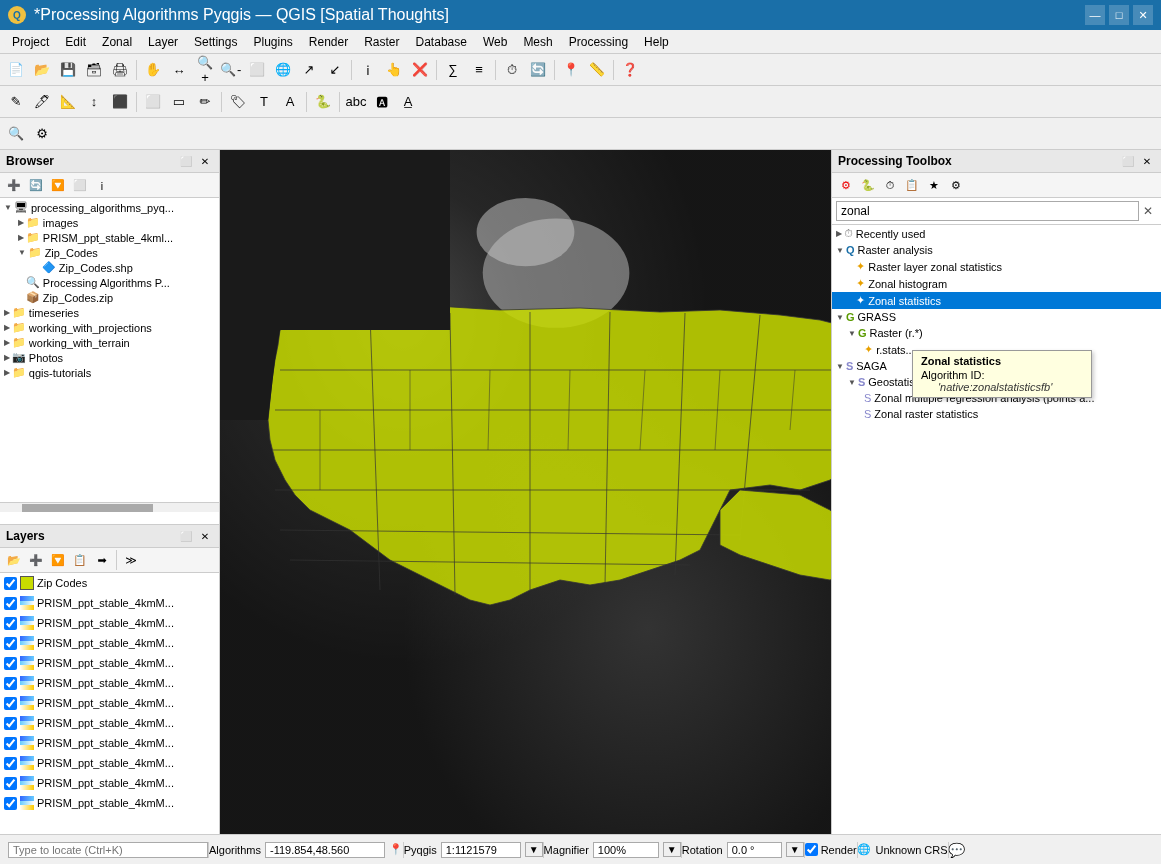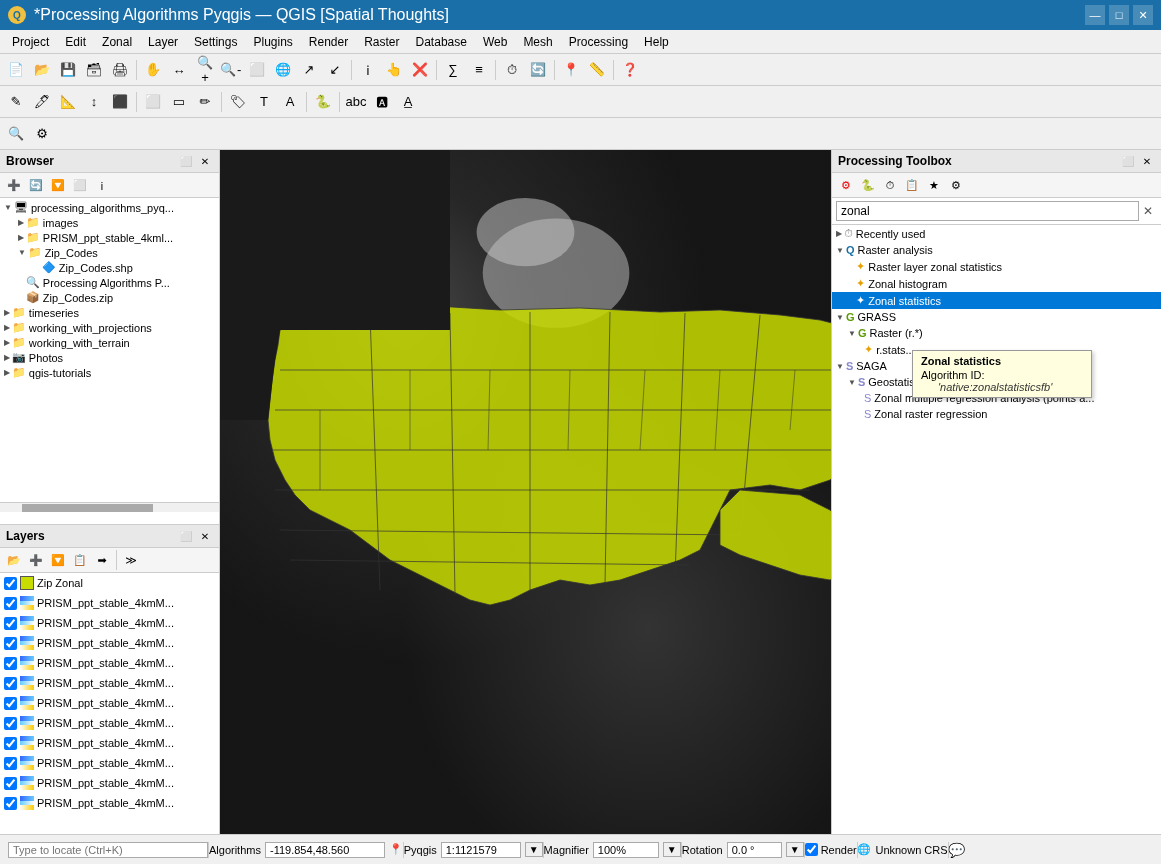--- a/index.html
+++ b/index.html
@@ -464,21 +464,21 @@
         <button class="browser-btn">📋</button>
         <button class="browser-btn">➡</button>
         <div class="toolbar-sep"></div>
         <button class="browser-btn">≫</button>
       </div>
       <div class="layers-list">
 
         <div class="layer-item">
           <input type="checkbox" class="layer-check" checked="" style="">
           <div class="layer-color-box" style="background:#c8dc00;"></div>
-          <span class="layer-label">Zip Zonal</span>
+          <span class="layer-label">Zip Codes</span>
         </div>
 
         <div class="layer-item">
           <input type="checkbox" class="layer-check" checked="" style="">
           <div class="layer-color-raster">
             <div style="height:5px;background:linear-gradient(to right,#3366ff,#66ccff)"></div>
             <div style="height:4px;background:linear-gradient(to right,#66ccff,#ffffff)"></div>
             <div style="height:5px;background:linear-gradient(to right,#ffffff,#ffcc00)"></div>
           </div>
           <span class="layer-label">PRISM_ppt_stable_4kmM...</span>
@@ -709,21 +709,21 @@
         <span class="tb-arrow">▼</span>
         <span class="tb-icon" style="color:#8888cc;font-weight:bold;">S</span>
         <span class="tb-label">Geostatistics</span>
       </div>
       <div class="tb-item" style="padding-left:32px;">
         <span class="tb-icon" style="color:#8888cc;">S</span>
         <span class="tb-label">Zonal multiple regression analysis (points a...</span>
       </div>
       <div class="tb-item" style="padding-left:32px;">
         <span class="tb-icon" style="color:#8888cc;">S</span>
-        <span class="tb-label">Zonal raster regression</span>
+        <span class="tb-label">Zonal raster statistics</span>
       </div>
 
       <div class="tooltip-box" style="top:125px;left:80px;min-width:180px;">
         <div class="tooltip-title">Zonal statistics</div>
         <div>Algorithm ID:</div>
         <div class="tooltip-algo">'native:zonalstatisticsfb'</div>
       </div>
     </div>
   </div>
 </div>

